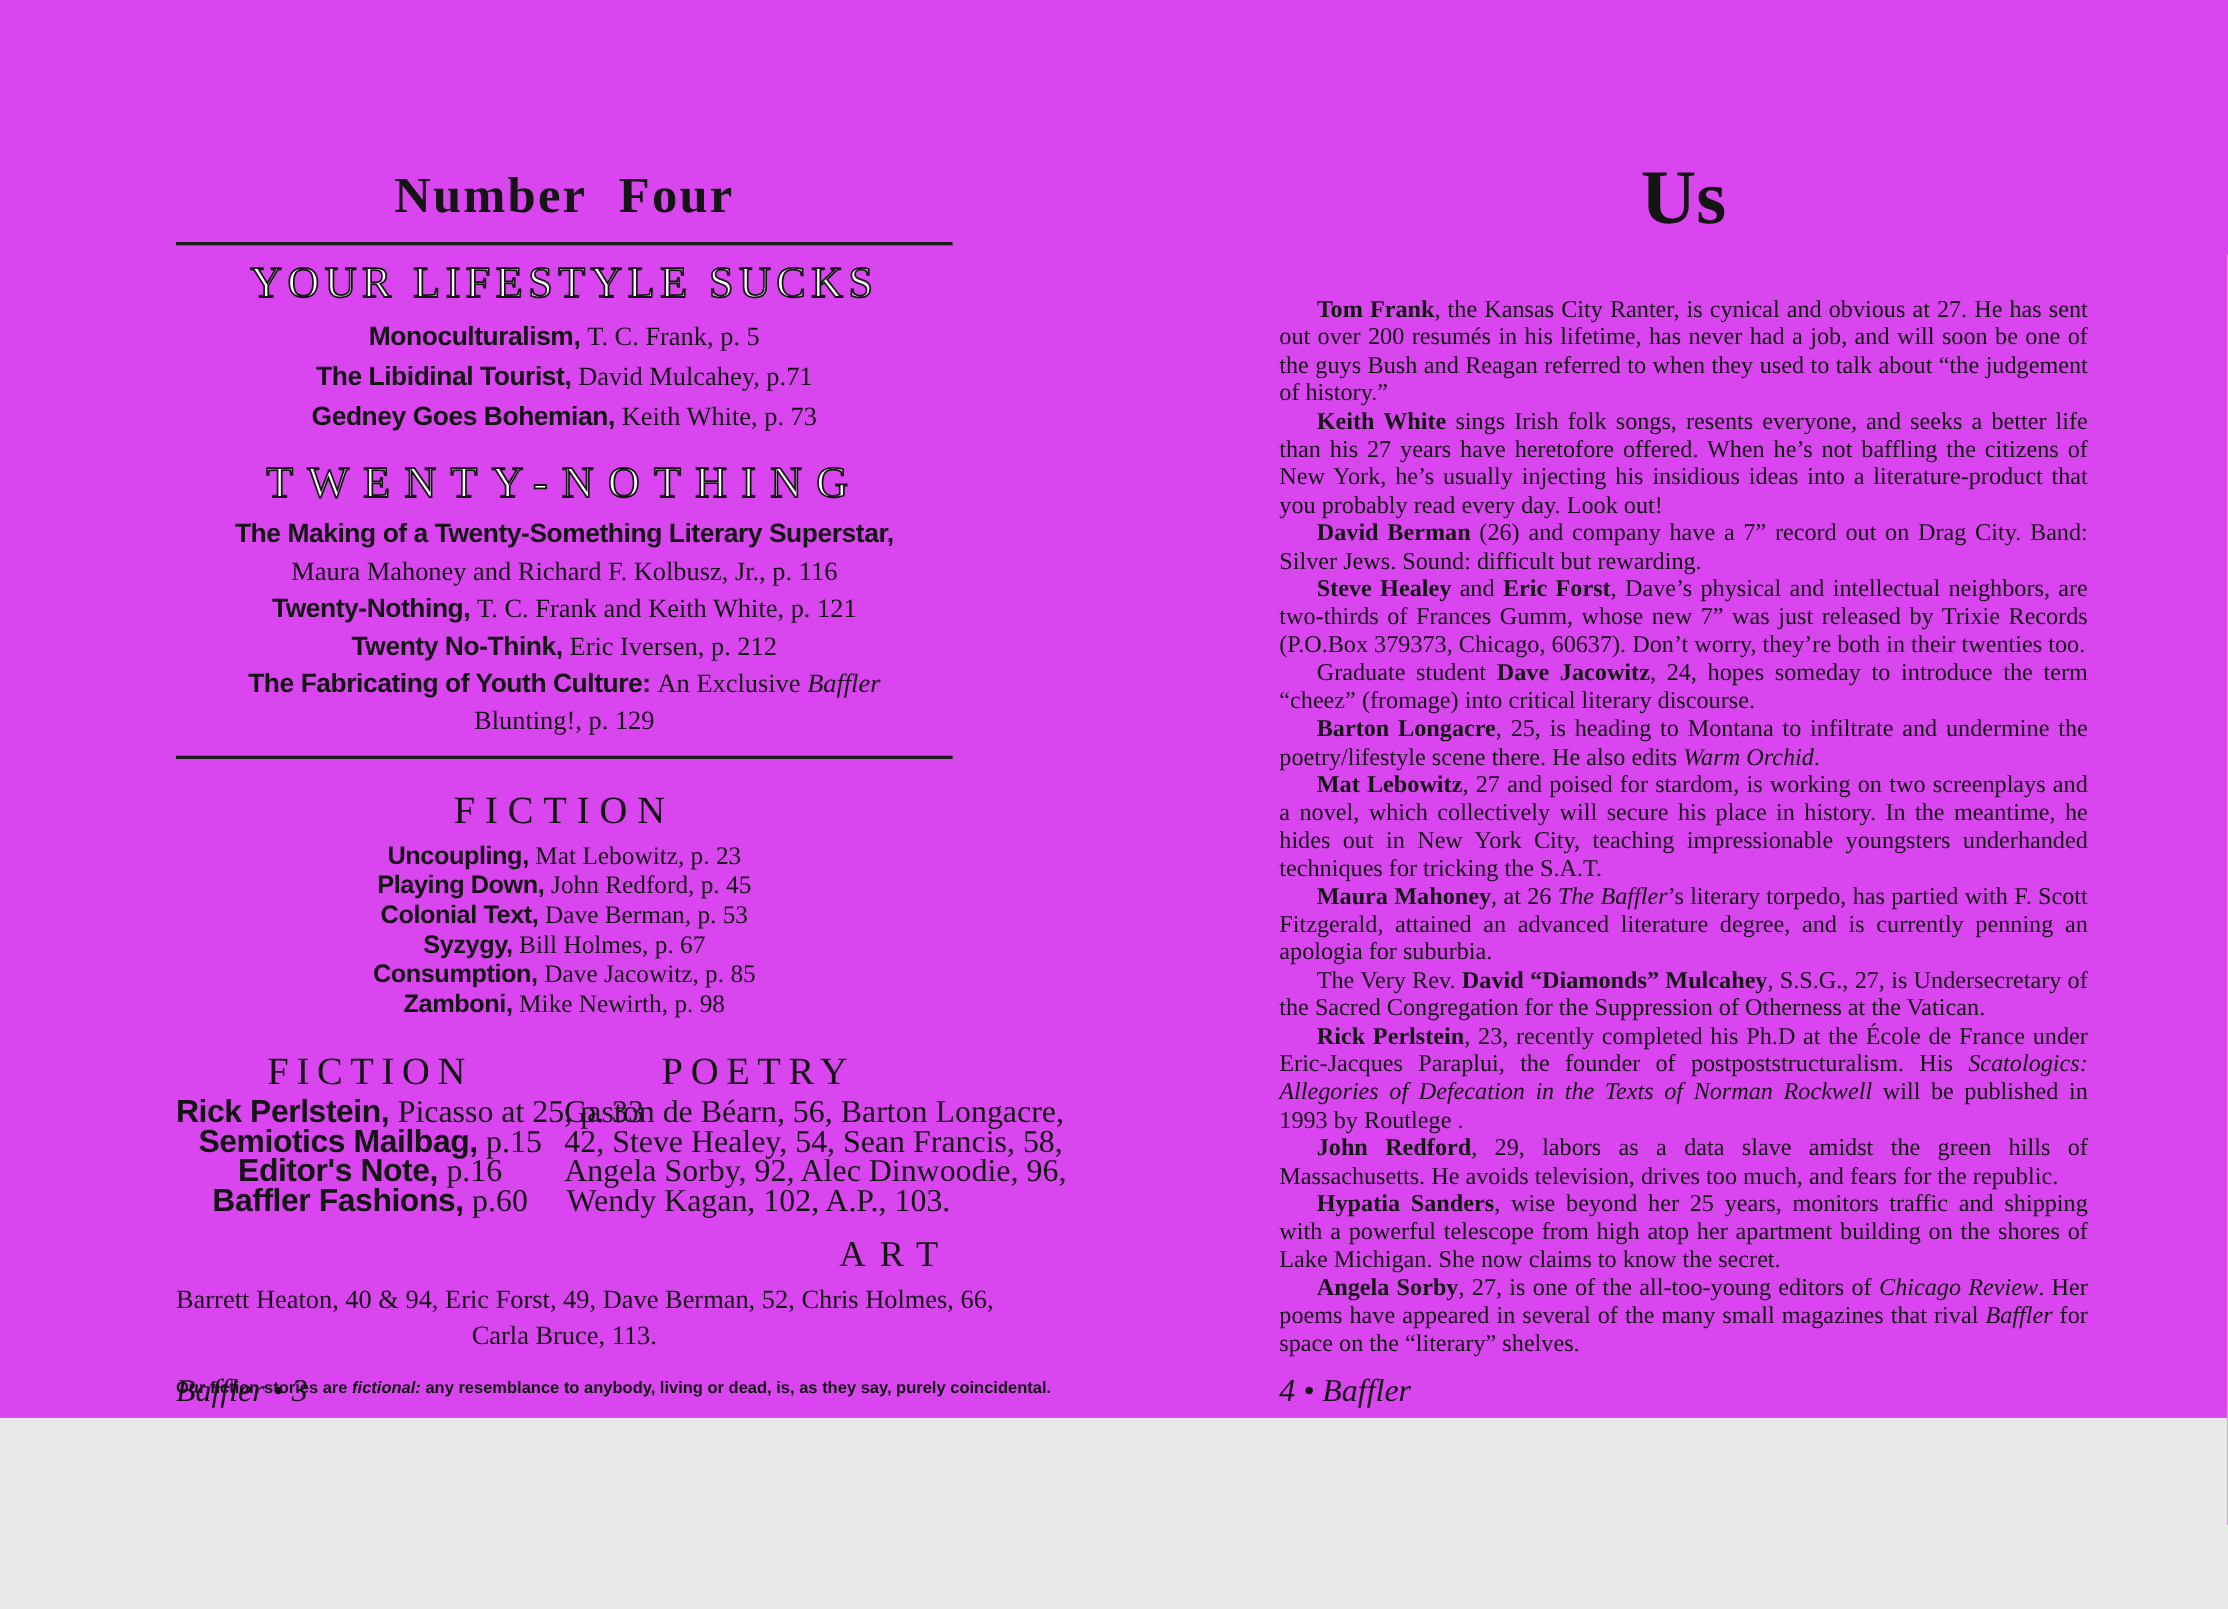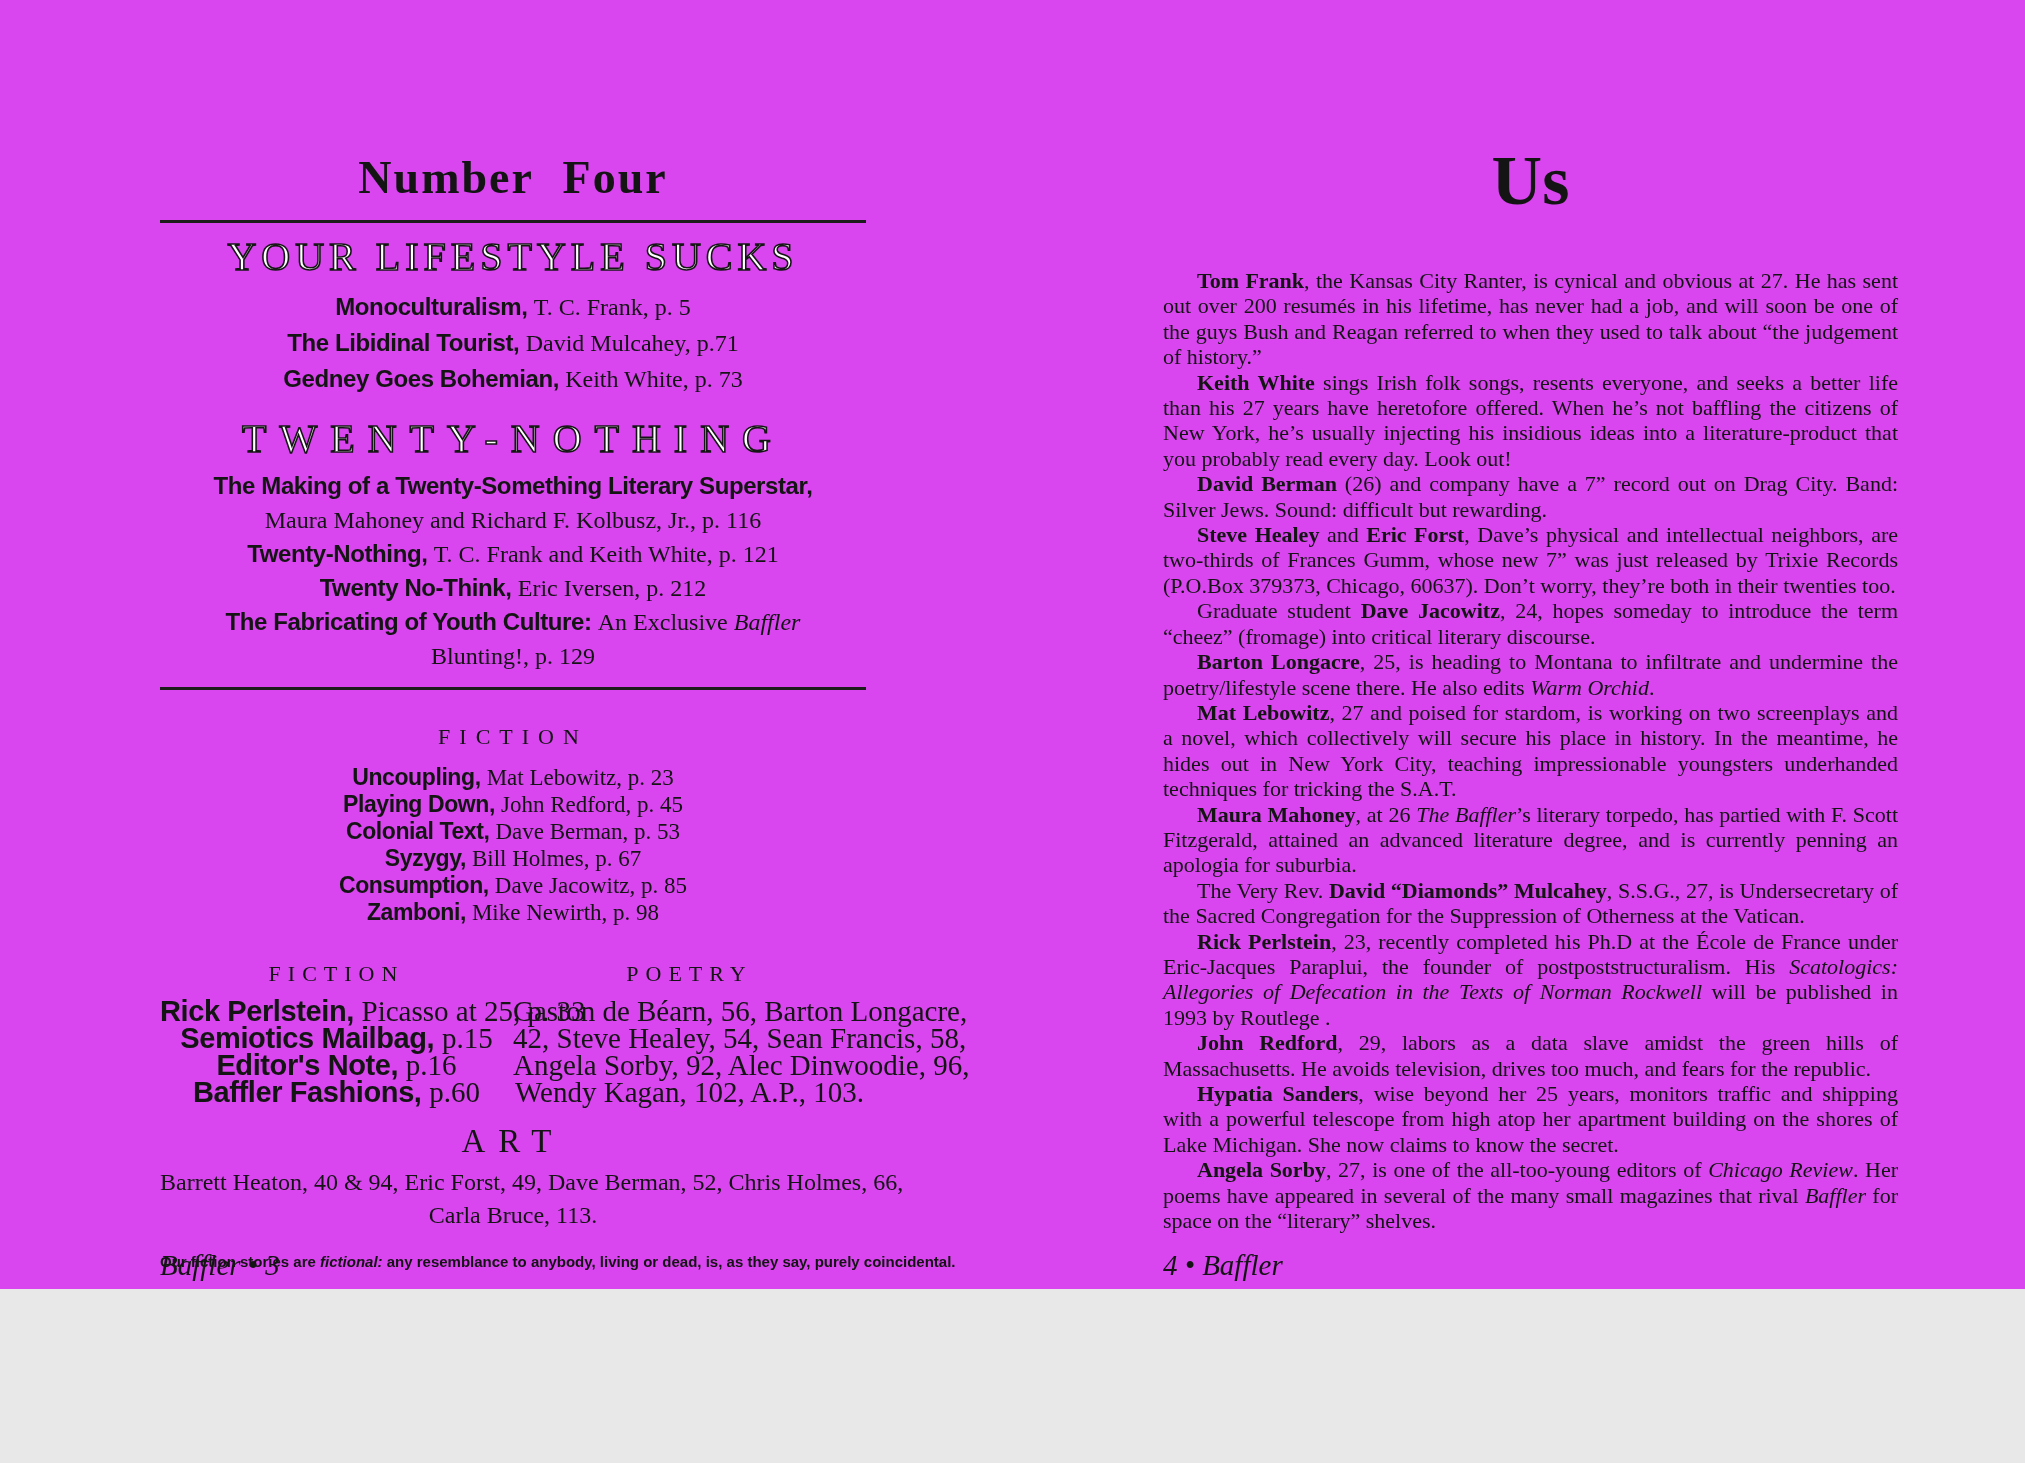--- a/index.html
+++ b/index.html
@@ -19,21 +19,21 @@
   .rule{border:none;border-top:3px solid #1c1c1c;margin:14px 0 0 0;}
   .outline-h{
     font-size:40px;line-height:52px;font-weight:normal;text-align:center;
     letter-spacing:5px;margin:8px 0 0 0;color:#151515;
   }
   @supports (-webkit-text-stroke: 1px black){
     .outline-h{color:#ffffff;-webkit-text-stroke:1.6px #151515;}
   }
   .outline-h.wide{letter-spacing:13px;margin-top:16px;}
   .serif-h{
-    font-size:22px;line-height:42px;font-weight:normal;text-align:center;
+    font-size:35px;line-height:42px;font-weight:normal;text-align:center;
     letter-spacing:9px;margin:0;
   }
   .line{text-align:center;white-space:nowrap;}
   .entries-lifestyle .line{font-size:24px;line-height:35px;}
   .entries-twenty .line{font-size:24px;line-height:34px;}
   .entries-fiction .line{font-size:23px;line-height:27px;}
   .entries-features .line,.entries-poetry .line{font-size:29px;line-height:27px;}
   .entries-art .line{font-size:24px;line-height:33px;}
   .line .b{
     font-family:"Liberation Sans",sans-serif;font-weight:bold;
@@ -41,21 +41,21 @@
   }
   .line .i,.para .i,.fine-print .i{font-style:italic;}
   .entries-lifestyle{margin-top:6px;}
   .entries-twenty{margin-top:4px;}
   .fiction-head{margin-top:26px;}
   .entries-fiction{margin-top:6px;}
   .cols{display:flex;margin-top:28px;}
   .col{width:50%;}
   .col .serif-h{letter-spacing:7px;line-height:40px;}
   .col .lines{margin-top:4px;}
-  .art-h{margin-top:12px;letter-spacing:13px;font-size:33px;line-height:46px;}
+  .art-h{margin-top:12px;letter-spacing:13px;font-size:33px;line-height:46px;text-align:right;}
   .entries-art{margin-top:2px;}
   .fine-print{
     margin-top:20px;text-align:center;white-space:nowrap;
     font-family:"Liberation Sans",sans-serif;font-weight:bold;font-size:15px;line-height:20px;
   }
   .footer{position:absolute;top:1248px;font-style:italic;font-size:29px;line-height:34px;}
   .footer-left{left:160px;width:706px;}
   .footer-right{left:1163px;text-align:left;}
 
   

